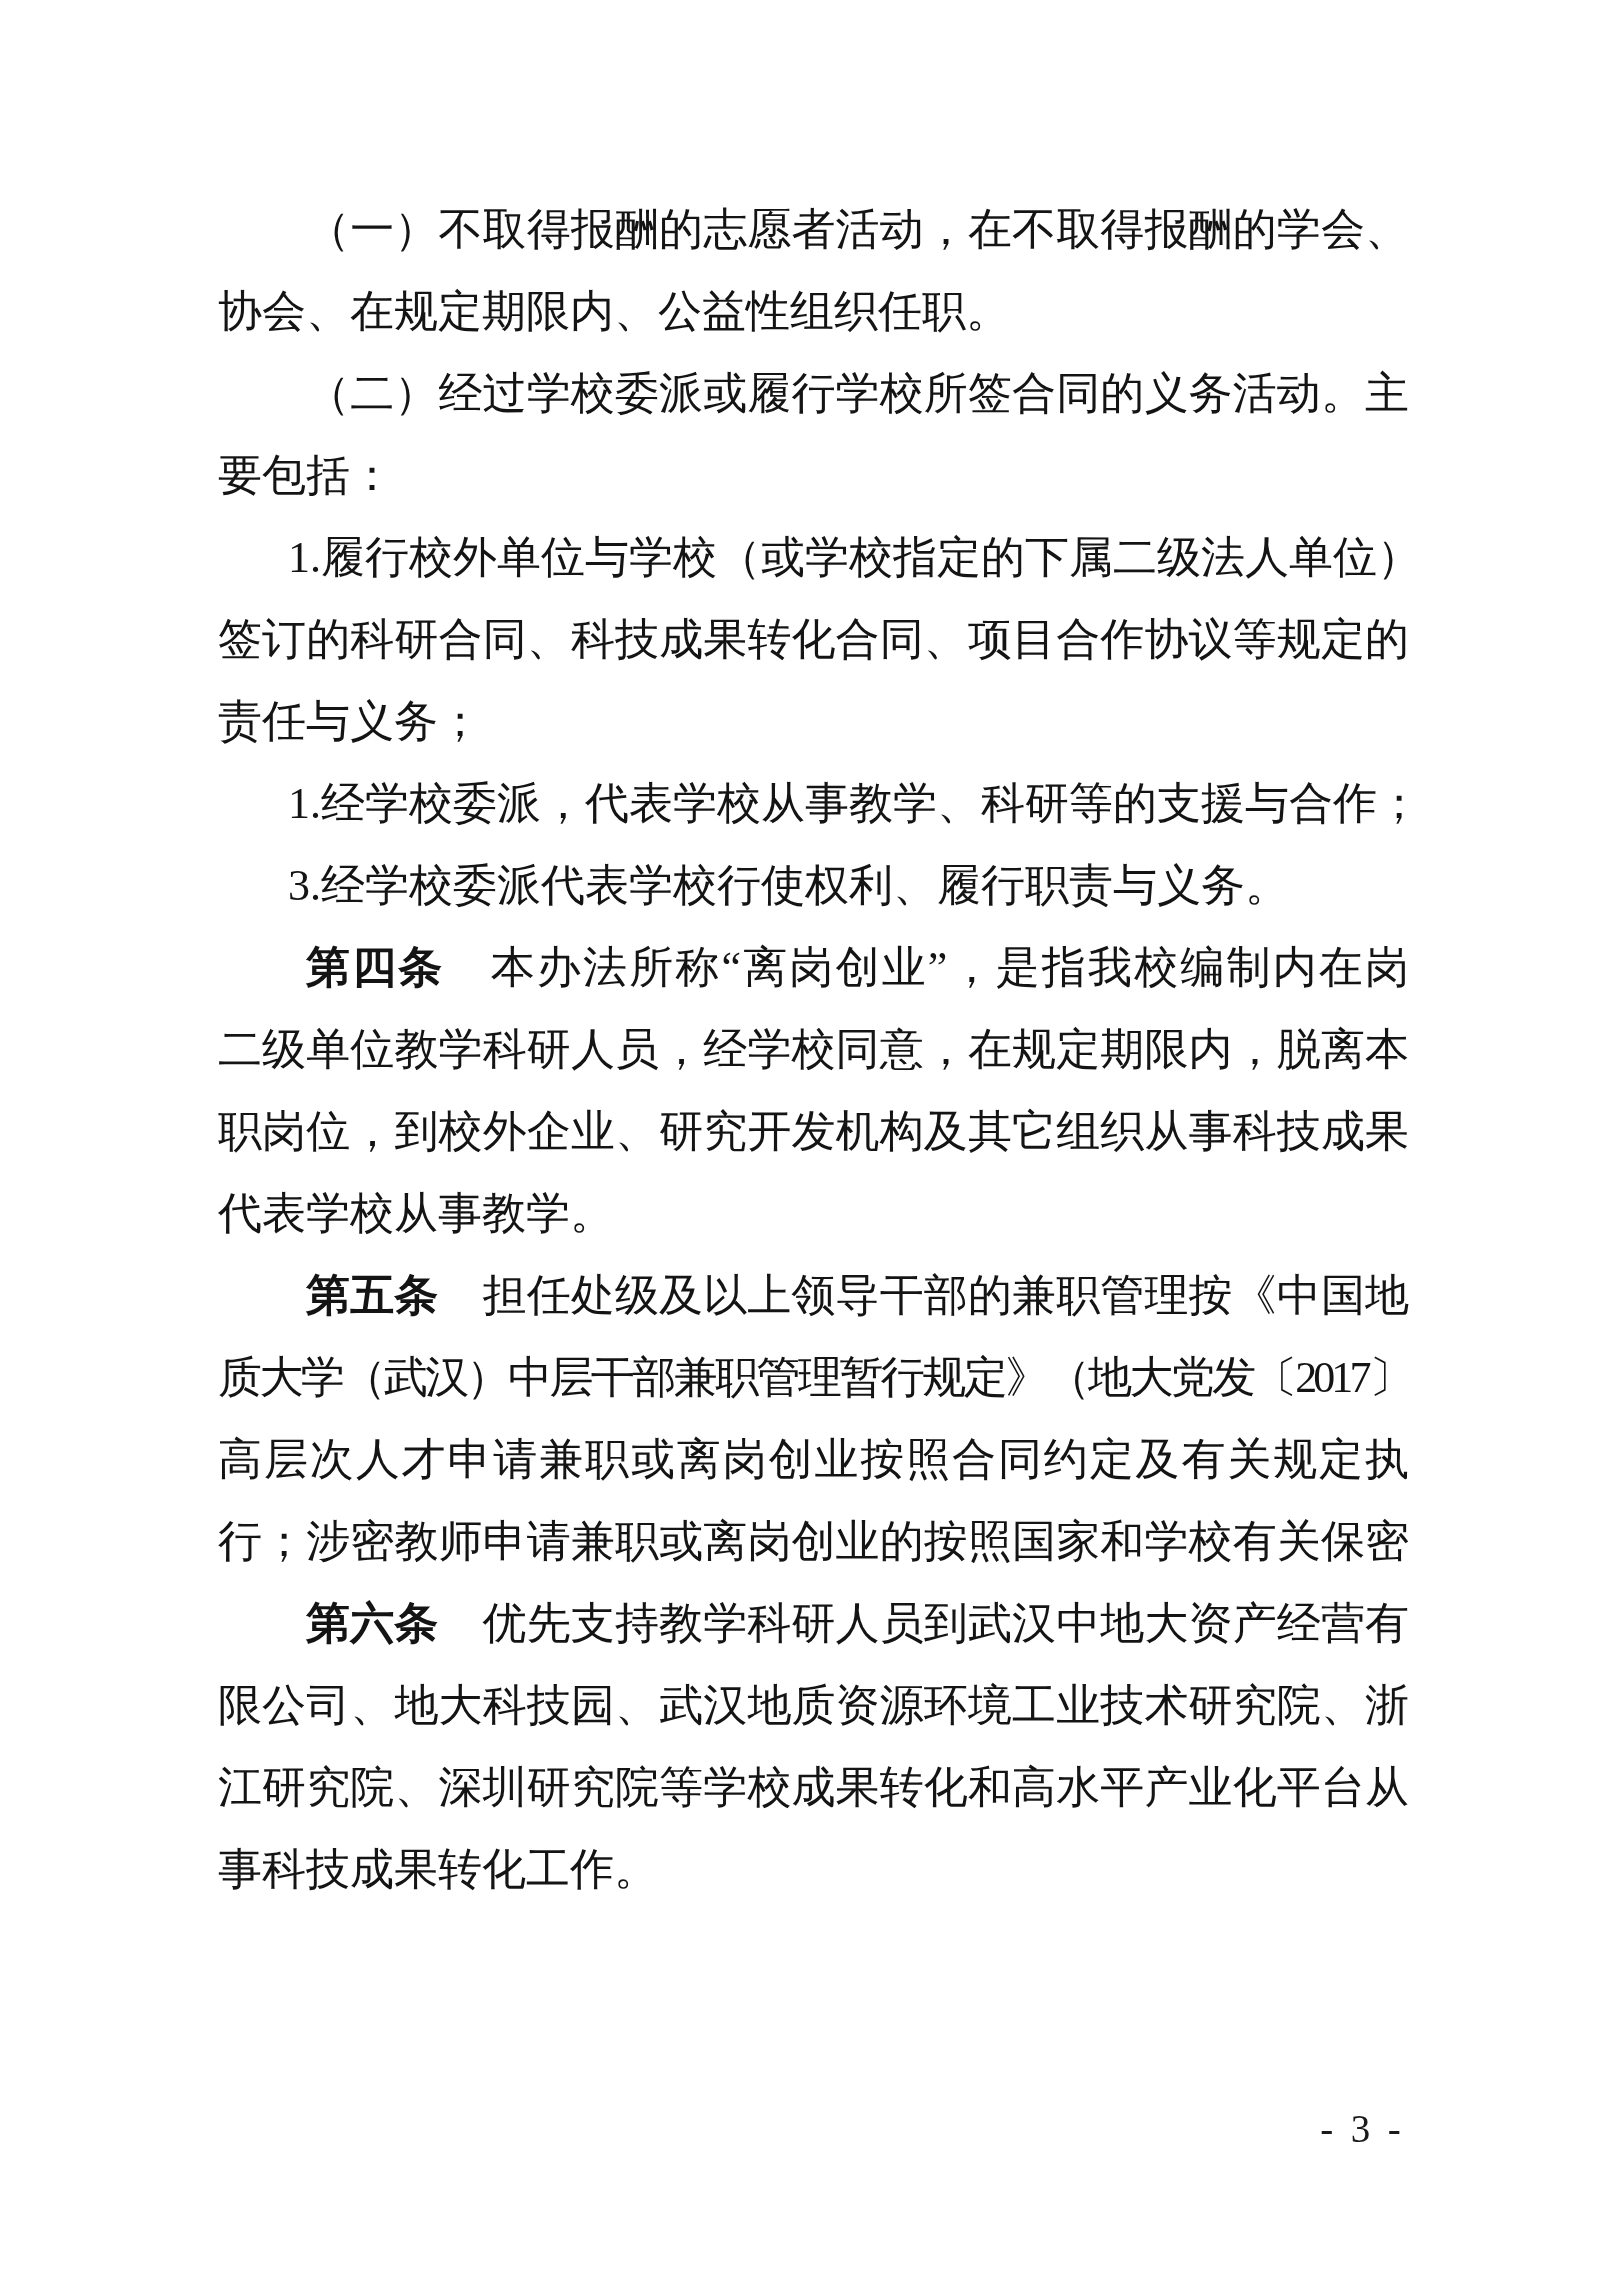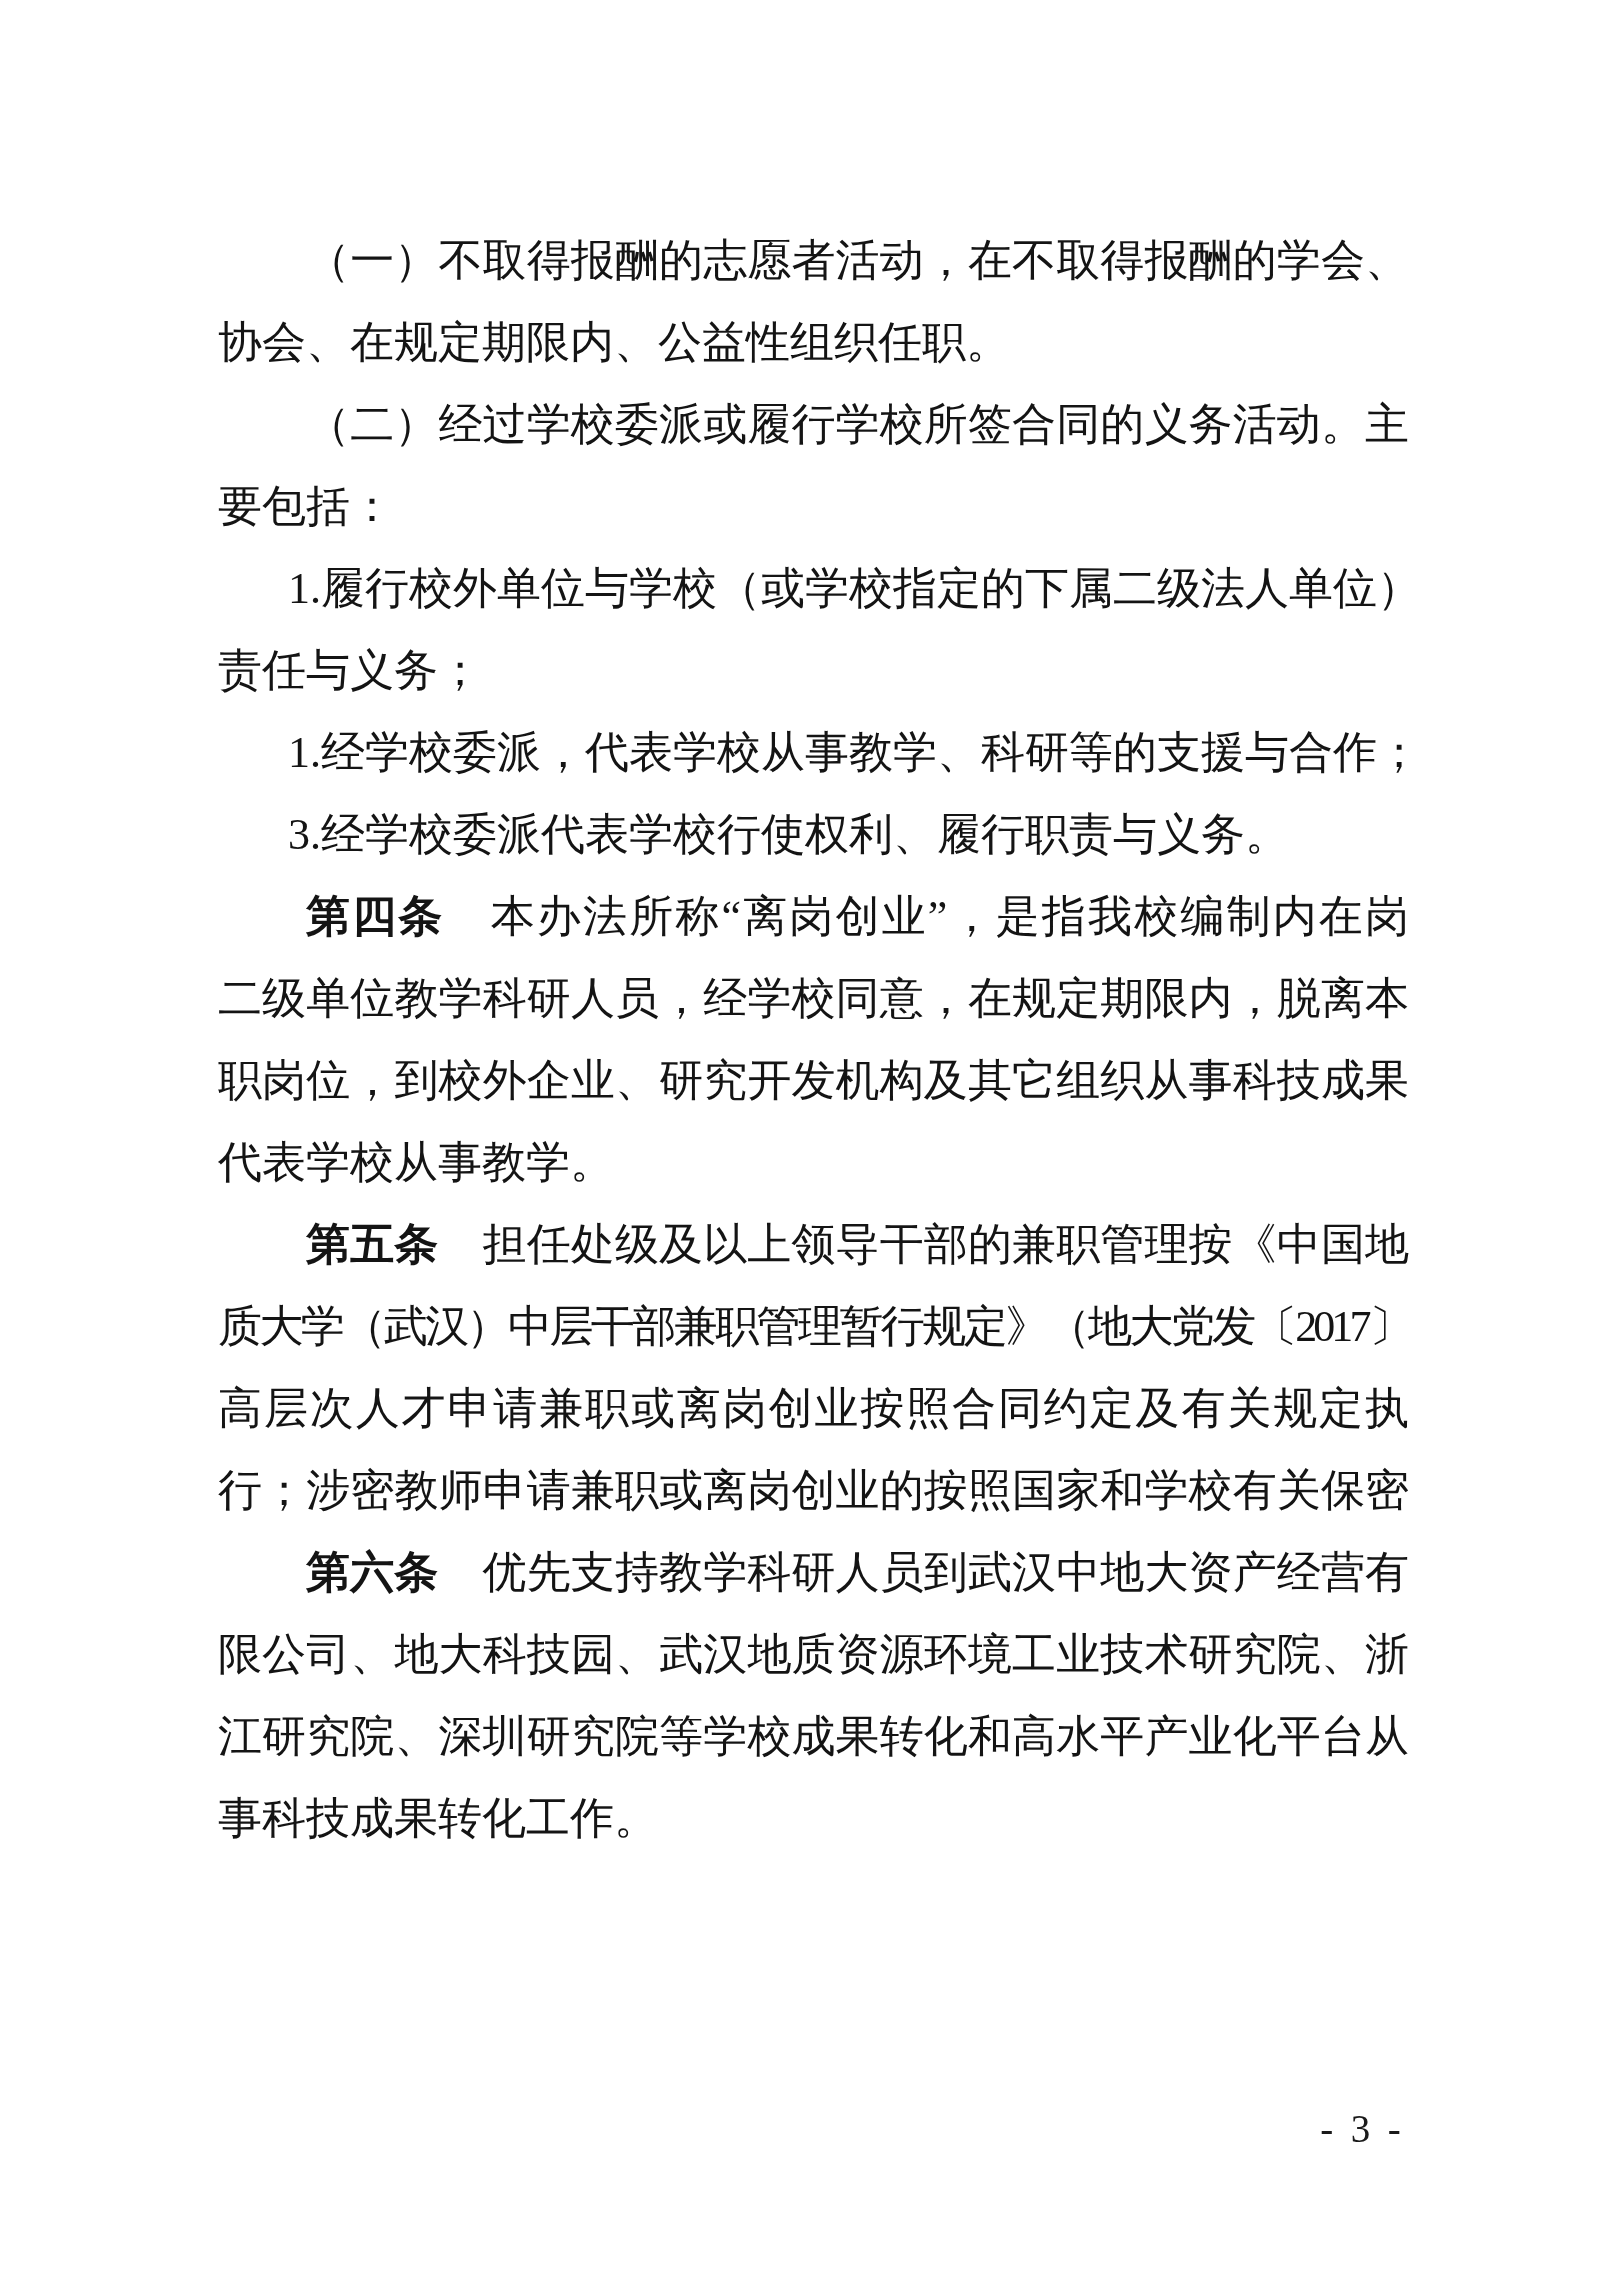--- a/index.html
+++ b/index.html
@@ -12,21 +12,21 @@
     width: 1621px;
     height: 2293px;
     background: #ffffff;
     overflow: hidden;
     font-family: "Liberation Serif", "DejaVu Serif", serif;
     color: #141414;
   }
   .body-text {
     position: absolute;
     left: 218px;
-    top: 220px;
+    top: 189px;
     width: 1191px;
   }
   .line {
     height: 82px;
     line-height: 82px;
     font-size: 44px;
     white-space: nowrap;
     color: #141414;
   }
   .line.justify {
@@ -61,20 +61,21 @@
 </head>
 <body>
 
 <div class="page">
   <div class="body-text">
       <div class="line indent-para justify"><span>（一）不取得报酬的志愿者活动，在不取得报酬的学会、</span></div>
       <div class="line"><span>协会、在规定期限内、公益性组织任职。</span></div>
       <div class="line indent-para justify"><span>（二）经过学校委派或履行学校所签合同的义务活动。主</span></div>
       <div class="line"><span>要包括：</span></div>
       <div class="line indent-num justify"><span>1.履行校外单位与学校（或学校指定的下属二级法人单位）</span></div>
+      <div class="line justify"><span>签订的科研合同、科技成果转化合同、项目合作协议等规定的</span></div>
       <div class="line"><span>责任与义务；</span></div>
       <div class="line indent-num"><span>1.经学校委派，代表学校从事教学、科研等的支援与合作；</span></div>
       <div class="line indent-num"><span>3.经学校委派代表学校行使权利、履行职责与义务。</span></div>
       <div class="line indent-para justify"><span class="bold">第四条　</span><span>本办法所称“离岗创业”，是指我校编制内在岗</span></div>
       <div class="line justify"><span>二级单位教学科研人员，经学校同意，在规定期限内，脱离本</span></div>
       <div class="line justify"><span>职岗位，到校外企业、研究开发机构及其它组织从事科技成果</span></div>
       <div class="line"><span>代表学校从事教学。</span></div>
       <div class="line indent-para justify"><span class="bold">第五条　</span><span>担任处级及以上领导干部的兼职管理按《中国地</span></div>
       <div class="line justify tight"><span>质大学（武汉）中层干部兼职管理暂行规定》（地大党发〔2017〕</span></div>
       <div class="line justify"><span>高层次人才申请兼职或离岗创业按照合同约定及有关规定执</span></div>

